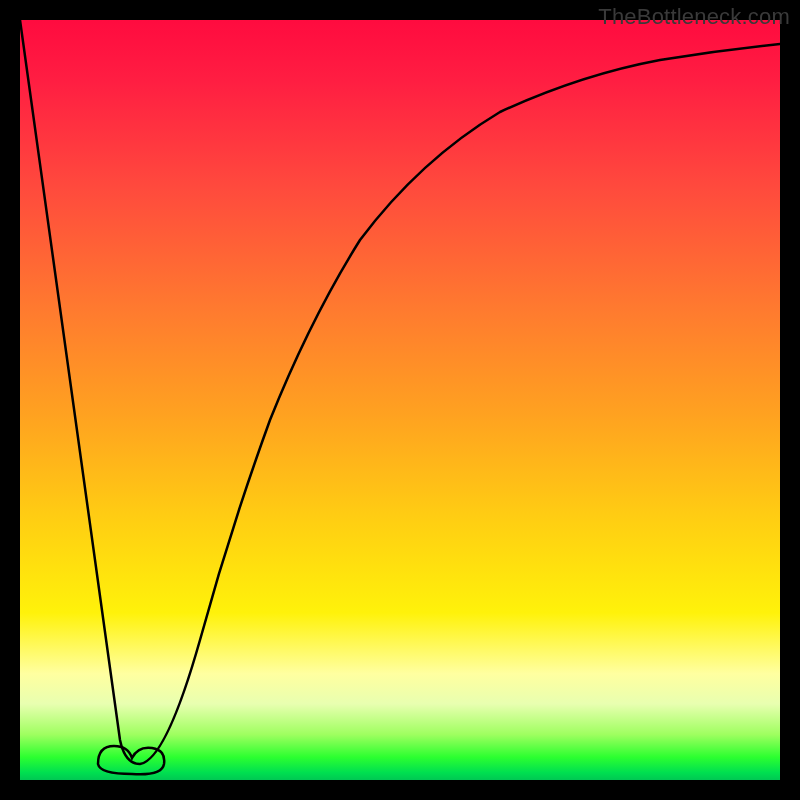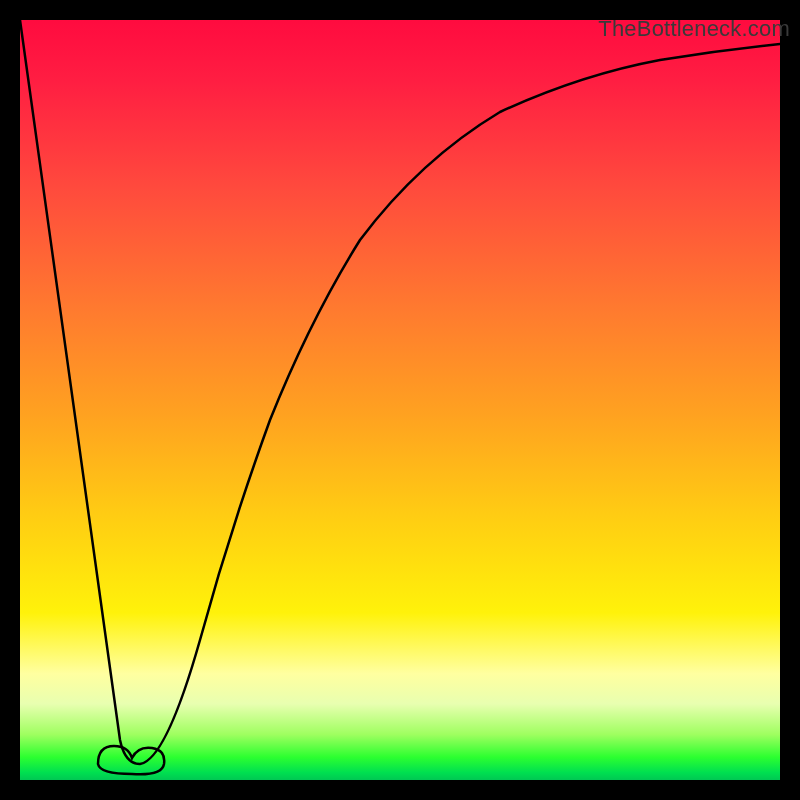--- a/index.html
+++ b/index.html
@@ -6,21 +6,21 @@
   body {
     width: 800px;
     height: 800px;
     background: #000;
     position: relative;
     overflow: hidden;
     font-family: Arial, Helvetica, sans-serif;
   }
   .watermark {
     position: absolute;
-    top: 16px;
+    top: 4px;
     right: 10px;
     color: #3a3a3a;
     font-size: 22px;
     font-weight: 500;
     z-index: 5;
     letter-spacing: 0.2px;
   }
   .plot {
     position: absolute;
     left: 20px;

